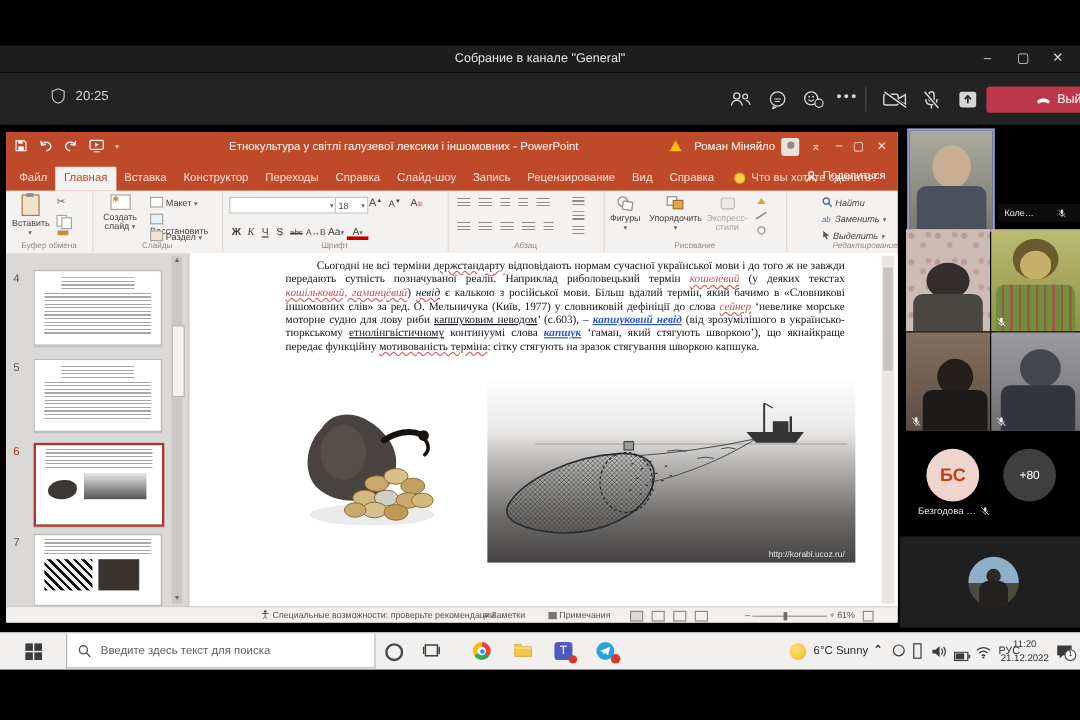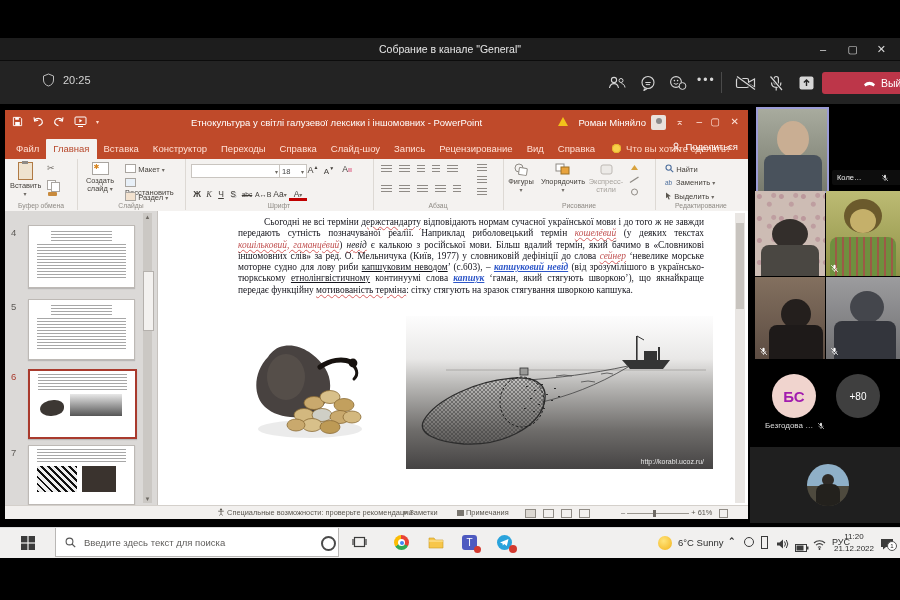--- a/index.html
+++ b/index.html
@@ -93,21 +93,21 @@
   .torso{position:absolute;border-radius:8px 8px 0 0;}
   .plaid{background:repeating-linear-gradient(90deg,#6f8f3f 0 5px,#9c5a46 5px 7px),
                     repeating-linear-gradient(0deg,rgba(220,220,150,.35) 0 4px,rgba(90,40,40,.45) 4px 6px);}
   .micbadge{position:absolute;left:4px;bottom:3px;width:9px;height:9px;}
   .namepill{left:832px;top:170px;height:15px;background:rgba(14,14,14,.9);border-radius:2px;
             display:flex;align-items:center;gap:20px;padding:0 5px;color:#eee;font-size:7.5px;}
   .circ{position:absolute;border-radius:50%;display:flex;align-items:center;justify-content:center;}
 
   
   .taskbar{left:0;top:527px;width:900px;height:30px;background:#f1f0ef;border-top:1px solid #dcdcdc;}
-  .searchbox{left:55px;top:0;width:284px;height:29px;background:#fff;border:1px solid #b9b7b5;border-top:none;
+  .searchbox{left:55px;top:0;width:258px;height:29px;background:#fff;border:1px solid #b9b7b5;border-top:none;
              display:flex;align-items:center;gap:8px;padding-left:9px;box-sizing:border-box;}
   .searchbox span{font-size:9.5px;color:#5f5d5b;}
   .tb-ic{top:7px;width:16px;height:16px;}
   .tray-txt{font-size:9px;color:#2d2d2d;}
   .clock{right:26px;top:3px;text-align:center;font-size:8px;color:#2d2d2d;line-height:12px;}
   .badge{position:absolute;border-radius:50%;background:#d33a2f;color:#fff;font-size:6px;
          display:flex;align-items:center;justify-content:center;}
 </style>
 </head>
 <body>
@@ -339,21 +339,21 @@
           <svg width="11" height="8" viewBox="0 0 11 8">
               <path d="M1 6.5 L9.5 1" stroke="#8f8b85" stroke-width="1.3"></path>
             </svg>
           <svg width="11" height="8" viewBox="0 0 11 8">
               <circle cx="5.5" cy="4" r="3" fill="none" stroke="#8f8b85"></circle>
             </svg>
         </div>
         <div class="grp-label">Рисование</div>
       </div>
 
-      <div class="grp" style="left:650px;width:92px;border-right:none;">
+      <div class="grp" style="left:670px;width:92px;border-right:none;font-style:italic;">
         <div class="abs rb-txt" style="left:10px;top:5px;">
           <svg width="9" height="9" viewBox="0 0 9 9" style="vertical-align:-1px;">
               <circle cx="3.6" cy="3.6" r="2.6" fill="none" stroke="#4d6f9d" stroke-width="1.1"></circle>
               <path d="M5.6 5.6 L8.2 8.2" stroke="#4d6f9d" stroke-width="1.2"></path>
             </svg>
           <span>Найти</span>
         </div>
         <div class="abs rb-txt" style="left:10px;top:19px;"><span style="font-size:6.5px;color:#4d6f9d;">ab<br></span></div>
         <div class="abs rb-txt" style="left:21px;top:19px;"><span>Заменить</span> <span class="caret">▾</span></div>
         <div class="abs rb-txt" style="left:10px;top:33px;">
@@ -551,21 +551,21 @@
   <div class="tile" style="left:826px;top:277px;width:74px;height:82px;background:linear-gradient(180deg,#9c9c9e,#6f6f72);">
     <div class="head" style="left:24px;top:14px;width:34px;height:32px;background:#44464c;"></div>
     <div class="torso" style="left:8px;top:44px;width:62px;height:38px;background:#33353c;"></div>
     <svg class="micbadge" viewBox="0 0 12 12">
         <rect x="4.5" y="1" width="3" height="5.5" rx="1.5" fill="#fff"></rect>
         <path d="M3 5.5 c0 2 1.4 3 3 3 s3-1 3-3 M6 8.5 v2" stroke="#fff" stroke-width="0.9" fill="none"></path>
         <path d="M1.5 1.5 l9 9" stroke="#fff" stroke-width="1"></path>
       </svg>
   </div>
 
-  <div class="circ" style="left:772px;top:374px;width:44px;height:44px;background:#f0d4ce;color:#a21caf;font-size:15px;font-weight:bold;">
+  <div class="circ" style="left:772px;top:374px;width:44px;height:44px;background:#f0d4ce;color:#c2410c;font-size:15px;font-weight:bold;">
       <span>БС</span>
     </div>
   <div class="circ" style="left:836px;top:374px;width:44px;height:44px;background:#3f3f3f;color:#fff;font-size:10px;">
       <span>+80</span>
     </div>
   <div class="abs" style="left:765px;top:421px;color:#ddd;font-size:8px;display:flex;align-items:center;gap:4px;">
     <span>Безгодова …</span>
     <svg width="8" height="8" viewBox="0 0 12 12">
         <rect x="4.5" y="1" width="3" height="5.5" rx="1.5" fill="#ddd"></rect>
         <path d="M3 5.5 c0 2 1.4 3 3 3 s3-1 3-3 M6 8.5 v2" stroke="#ddd" stroke-width="0.9" fill="none"></path>

